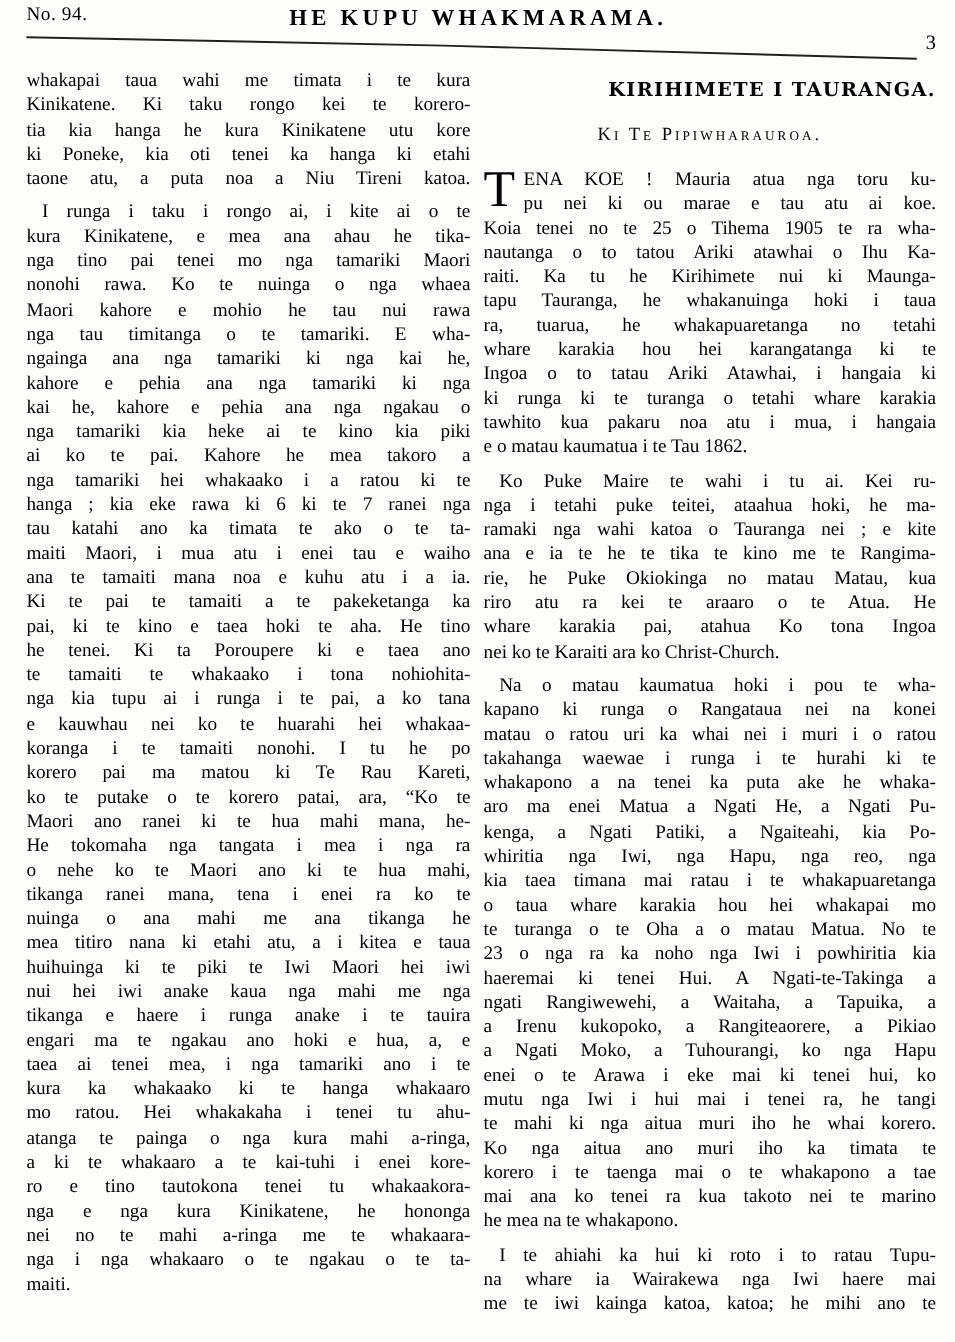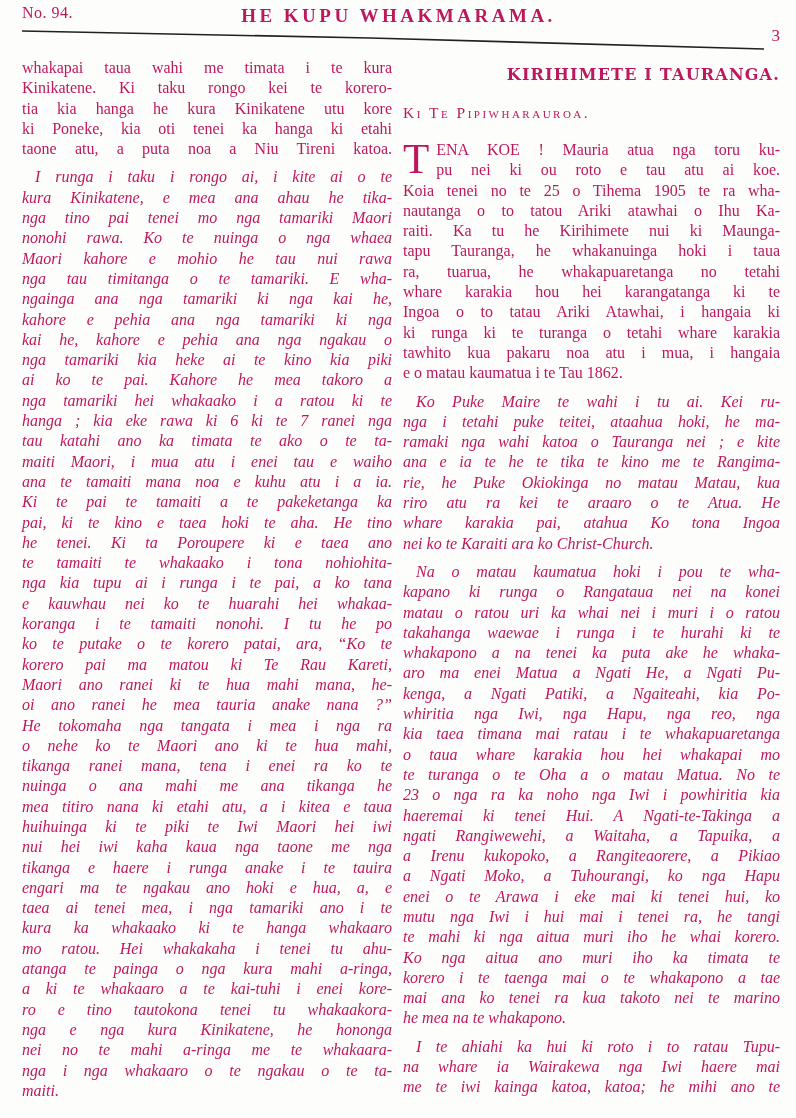--- a/index.html
+++ b/index.html
@@ -8,21 +8,21 @@
     width: 796px;
     height: 1118px;
     overflow: hidden;
     background: #ffffff;
   }
   .page {
     position: relative;
     width: 796px;
     height: 1118px;
     background: #fdfdfb;
-    color: #be185d;
+    color: #000000;
     font-family: "Liberation Serif", "DejaVu Serif", serif;
   }
   
   header {
     position: relative;
     height: 56px;
   }
   .issue {
     position: absolute;
     left: 22px;
@@ -69,28 +69,28 @@
     margin: 8px 0 0 0;
     text-align: right;
     font-family: "DejaVu Serif", "Liberation Serif", serif;
     font-size: 16px;
     font-weight: 700;
     letter-spacing: 1.2px;
     line-height: 22px;
   }
   .article-subheading {
     margin: 18px 0 18px 0;
-    text-align: left;
+    text-align: center;
     font-variant: small-caps;
     font-size: 15.5px;
     letter-spacing: 2.5px;
     line-height: 18px;
   }
   .para { overflow: visible; }
-  .para + .para { margin-top: 8px; font-style: italic; }
+  .para + .para { margin-top: 8px; }
   .line {
     text-align: justify;
     text-align-last: justify;
     white-space: nowrap;
   }
   .line.lastline {
     text-align-last: left;
     white-space: normal;
   }
   .line.firstline { text-indent: 13px; }
@@ -142,31 +142,30 @@
           <div class="line">tau katahi ano ka timata te ako o te ta-</div>
           <div class="line">maiti Maori, i mua atu i enei tau e waiho</div>
           <div class="line">ana te tamaiti mana noa e kuhu atu i a ia.</div>
           <div class="line">Ki te pai te tamaiti a te pakeketanga ka</div>
           <div class="line">pai, ki te kino e taea hoki te aha.  He tino</div>
           <div class="line">he tenei.  Ki ta Poroupere ki e taea ano</div>
           <div class="line">te tamaiti te whakaako i tona nohiohita-</div>
           <div class="line">nga kia tupu ai i runga i te pai, a ko tana</div>
           <div class="line">e kauwhau nei ko te huarahi hei whakaa-</div>
           <div class="line">koranga i te tamaiti nonohi.  I tu he po</div>
+          <div class="line">korero pai ma matou ki Te Rau Kareti,</div>
           <div class="line">ko te putake o te korero patai, ara, “Ko te</div>
-          <div class="line">korero pai ma matou ki Te Rau Kareti,</div>
           <div class="line">Maori ano ranei ki te hua mahi mana, he-</div>
-          <div class="line">oi ano ranei he mea tauria anake nana ?”</div>
           <div class="line">He tokomaha nga tangata i mea i nga ra</div>
           <div class="line">o nehe ko te Maori ano ki te hua mahi,</div>
           <div class="line">tikanga ranei mana, tena i enei ra ko te</div>
           <div class="line">nuinga o ana mahi me ana tikanga he</div>
           <div class="line">mea titiro nana ki etahi atu, a i kitea e taua</div>
           <div class="line">huihuinga ki te piki te Iwi Maori hei iwi</div>
-          <div class="line">nui hei iwi kaha kaua nga taone me nga</div>
+          <div class="line">nui hei iwi anake kaua nga mahi me nga</div>
           <div class="line">tikanga e haere i runga anake i te tauira</div>
           <div class="line">engari ma te ngakau ano hoki e hua, a, e</div>
           <div class="line">taea ai tenei mea, i nga tamariki ano i te</div>
           <div class="line">kura ka whakaako ki te hanga whakaaro</div>
           <div class="line">mo ratou.  Hei whakakaha i tenei tu ahu-</div>
           <div class="line">atanga te painga o nga kura mahi a-ringa,</div>
           <div class="line">a ki te whakaaro a te kai-tuhi i enei kore-</div>
           <div class="line">ro e tino tautokona tenei tu whakaakora-</div>
           <div class="line">nga e nga kura Kinikatene, he hononga</div>
           <div class="line">nei no te mahi a-ringa me te whakaara-</div>
@@ -174,21 +173,21 @@
           <div class="line lastline">maiti.</div>
         </div>
       </section>
     <section class="col right">
       <h2 class="article-heading">KIRIHIMETE I TAURANGA.</h2>
       <div class="article-subheading">Ki Te Pipiwharauroa.</div>
       <div class="col-body">
           <div class="para">
             <span class="dropcap">T</span>
             <div class="line">ENA KOE !  Mauria atua nga toru ku-</div>
-            <div class="line">pu nei ki ou roto e tau atu ai koe.</div>
+            <div class="line">pu nei ki ou marae e tau atu ai koe.</div>
             <div class="line">Koia tenei no te 25 o Tihema 1905 te ra wha-</div>
             <div class="line">nautanga o to tatou Ariki atawhai o Ihu Ka-</div>
             <div class="line">raiti.  Ka tu he Kirihimete nui ki Maunga-</div>
             <div class="line">tapu Tauranga, he whakanuinga hoki i taua</div>
             <div class="line">ra, tuarua, he whakapuaretanga no tetahi</div>
             <div class="line">whare karakia hou hei karangatanga ki te</div>
             <div class="line">Ingoa o to tatau Ariki Atawhai, i hangaia ki</div>
             <div class="line">ki runga ki te turanga o tetahi whare karakia</div>
             <div class="line">tawhito kua pakaru noa atu i mua, i hangaia</div>
             <div class="line lastline">e o matau kaumatua i te Tau 1862.</div>

